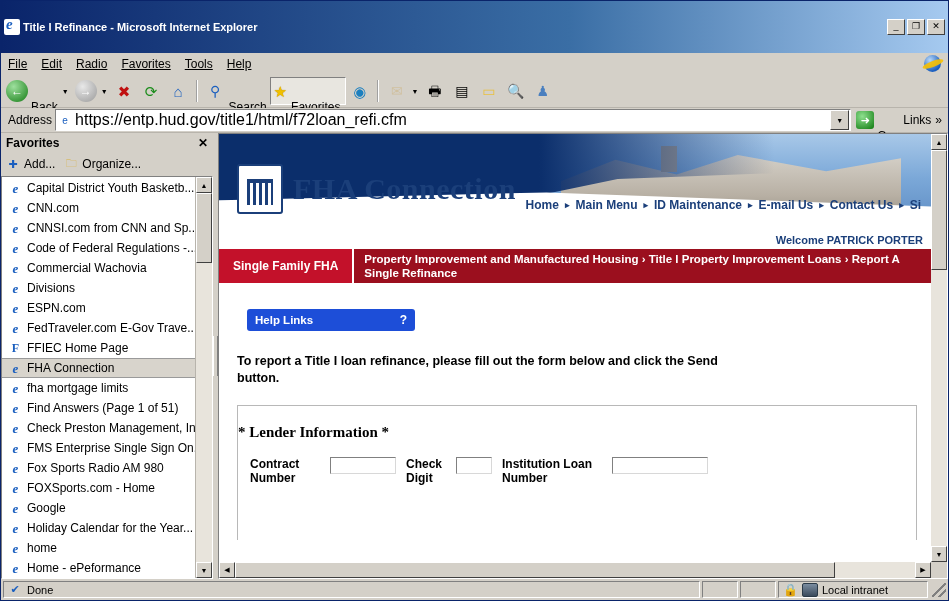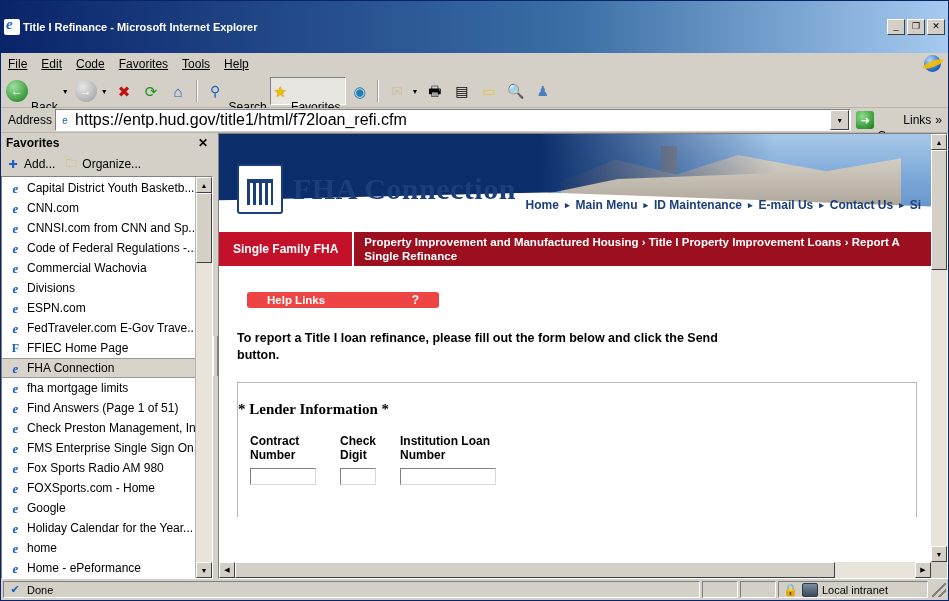--- a/index.html
+++ b/index.html
@@ -544,26 +544,26 @@
     padding-left: 12px;
     color: #ffffff;
     font-size: 15px;
     font-weight: bold;
     font-family: "Liberation Serif", serif;
   }
   .help-links {
     margin-left: 14px;
     margin-top: 0;
     width: 152px;
-    height: 16px;
-    background: #ef4444;
+    height: 22px;
+    background: #1d4ed8;
     border-radius: 3px;
     display: flex;
     align-items: center;
-    padding: 0 20px;
+    padding: 0 8px;
     color: #ffffff;
     font-size: 11.5px;
     font-weight: bold;
   }
   .help-links .qmark {
     margin-left: auto;
     font-size: 12px;
     font-weight: bold;
   }
   .instructions {
@@ -588,21 +588,21 @@
     font-weight: bold;
     font-family: "Liberation Serif", serif;
     color: #000;
     padding: 4px 0 16px 0;
   }
   .field-row {
     display: flex;
     padding-left: 12px;
     gap: 10px;
   }
-  .field-col { display: flex; flex-direction: column; }
+  .field-col { display: flex; }
   .field-label {
     font-size: 12px;
     font-weight: bold;
     color: #000;
     line-height: 14px;
     margin-bottom: 6px;
     min-height: 28px;
   }
   .field-input {
     height: 17px;
@@ -701,21 +701,21 @@
     <div class="win-btns">
       <div class="win-btn">_</div>
       <div class="win-btn">❐</div>
       <div class="win-btn">✕</div>
     </div>
   </div>
 
   <div class="menubar">
     <div class="menu-item"><u>File</u></div>
     <div class="menu-item"><u>Edit</u></div>
-    <div class="menu-item"><u>Code</u></div>
+    <div class="menu-item"><u>Radio</u></div>
     <div class="menu-item"><u>Favorites</u></div>
     <div class="menu-item"><u>Tools</u></div>
     <div class="menu-item"><u>Help</u></div>
     <div class="ie-logo">
         <div class="globe"></div>
       </div>
   </div>
 
   <div class="toolbar">
     <div class="tb-btn">
@@ -969,20 +969,21 @@
                 <span class="caret">▸</span>
                 <span class="navlink">ID Maintenance</span>
                 <span class="caret">▸</span>
                 <span class="navlink">E-mail Us</span>
                 <span class="caret">▸</span>
                 <span class="navlink">Contact Us</span>
                 <span class="caret">▸</span>
                 <span class="navlink">Si</span>
               </div>
           </div>
+          <div class="welcome-line">Welcome PATRICK PORTER</div>
 
           <div class="red-bar">
             <div class="tab-cell">Single Family FHA</div>
             <div class="crumbs">Property Improvement and Manufactured Housing › Title I Property Improvement Loans › Report A Single Refinance</div>
           </div>
 
           <div class="page-body">
             <div class="title-row">
               <div class="help-links">
                 <span>Help Links</span>

